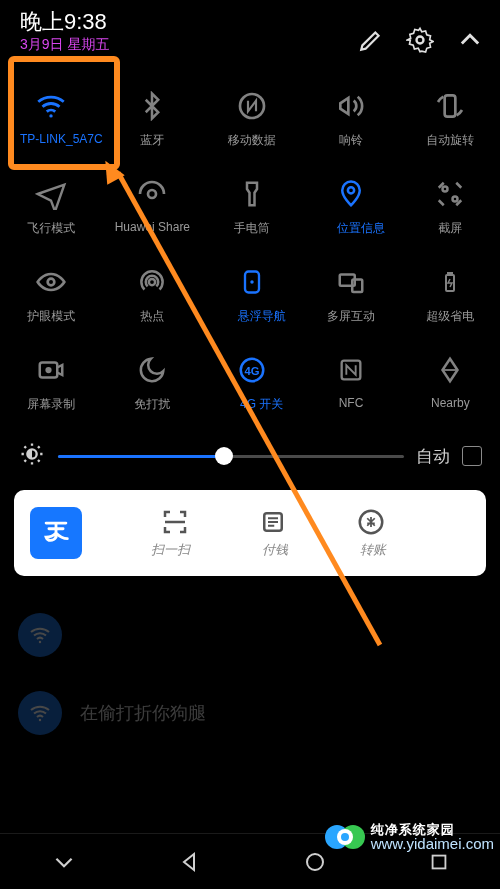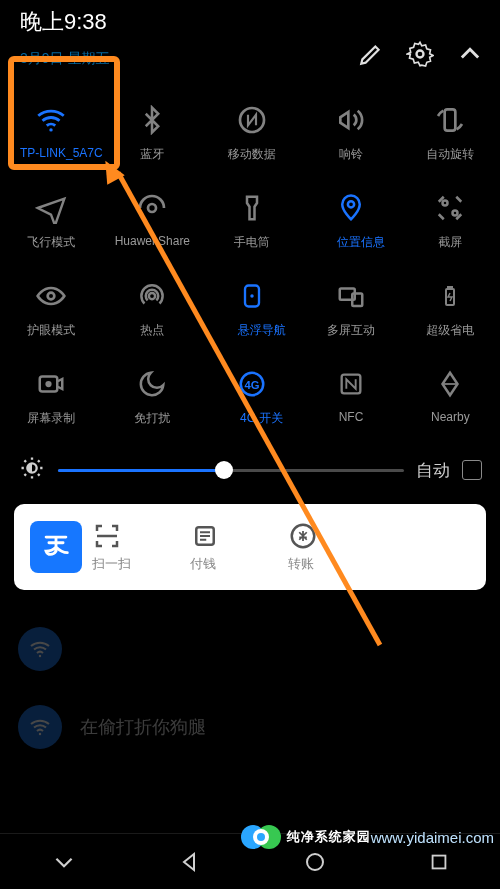--- a/index.html
+++ b/index.html
@@ -18,22 +18,22 @@
     align-items: flex-end;
     padding: 10px 16px 6px 20px;
   }
   .status-left .time {
     font-size: 22px;
     font-weight: 400;
     line-height: 1.1;
   }
   .status-left .date {
     font-size: 14px;
-    color: #0369a1;
-    margin-top: 16px;
+    color: #d946ef;
+    margin-top: 2px;
   }
   .status-right {
     display: flex;
     gap: 22px;
     align-items: center;
     padding-top: 4px;
   }
   .status-right svg { display: block; }
 
   .tiles {
@@ -134,22 +134,23 @@
     justify-content: center;
   }
   .quick-items {
     flex: 1;
     display: grid;
     grid-template-columns: repeat(4, 1fr);
   }
   .quick-item {
     display: flex;
     flex-direction: column;
-    align-items: flex-start;
+    align-items: flex-end;
     gap: 4px;
+    font-style: italic;
   }
   .quick-item .qi-label {
     font-size: 13px;
     color: #888;
   }
   .quick-item svg { display: block; }
 
   .below {
     position: relative;
     margin-top: 20px;
@@ -225,21 +226,21 @@
     display: flex;
     align-items: center;
     gap: 4px;
   }
   .watermark-logo {
     width: 44px; height: 44px;
     position: relative;
   }
   .watermark-text {
     display: flex;
-    flex-direction: row;
+    flex-direction: column;
     line-height: 1;
   }
   .watermark-text .t1 { font-size: 13px; color: #fff; font-weight: 700; letter-spacing: 1px;}
   .watermark-text .t2 { font-size: 15px; color: #bfe3ff; }
 </style>
 </head>
 <body>
 
 <div class="status-header">
   <div class="status-left">

